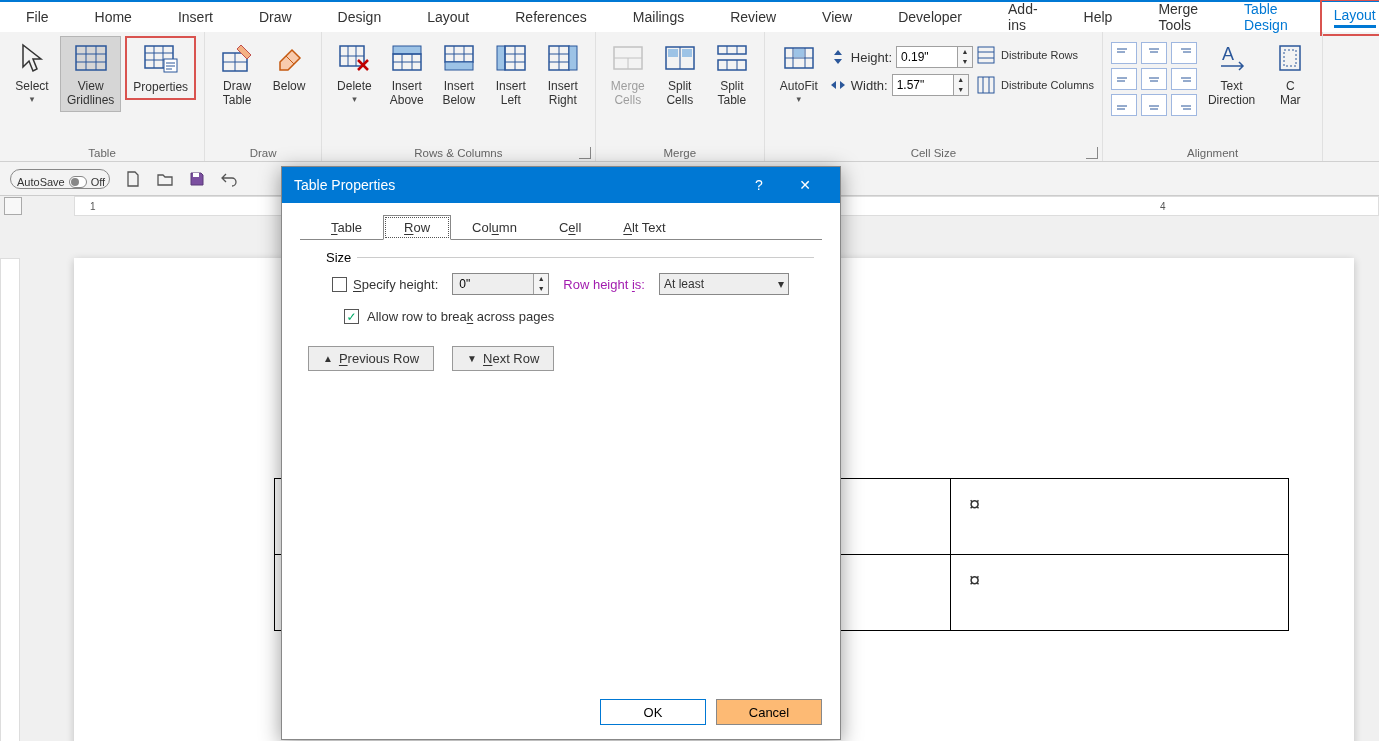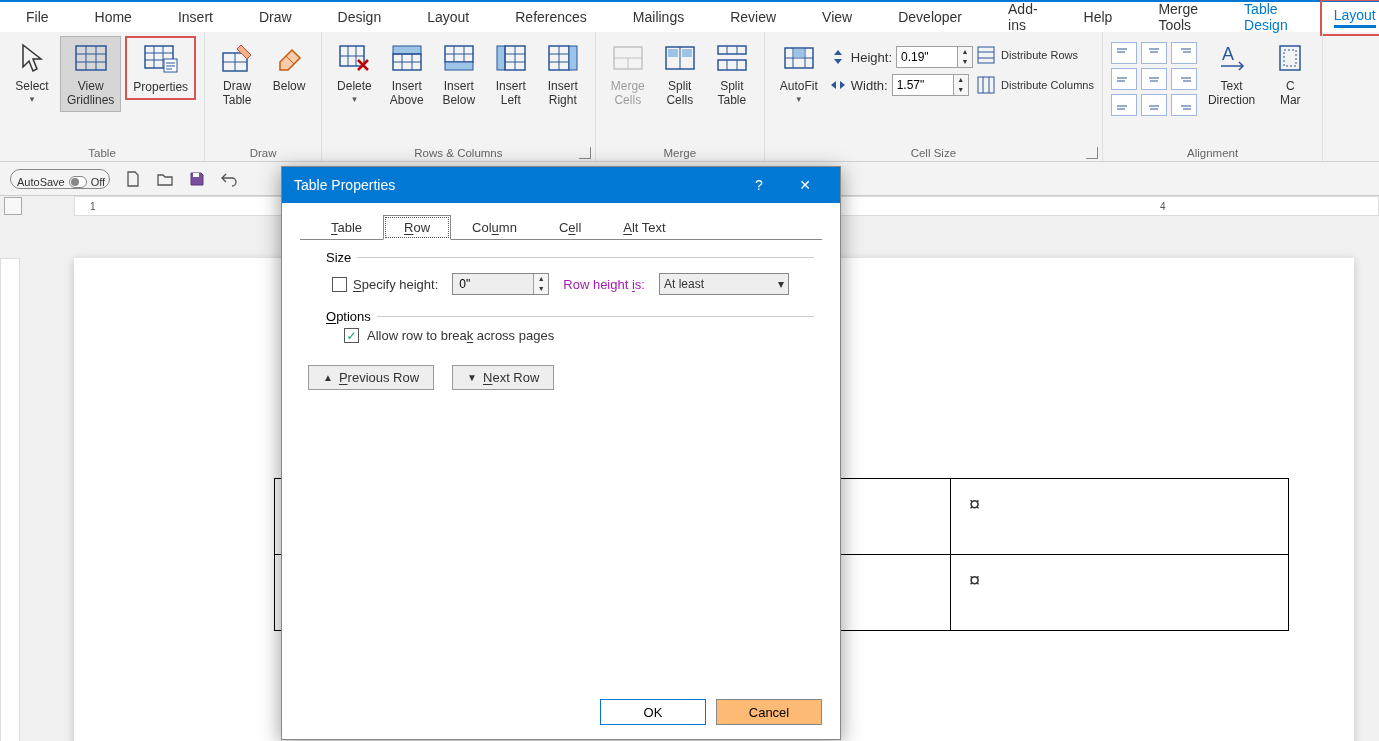--- a/index.html
+++ b/index.html
@@ -525,24 +525,20 @@
               <div>▲</div>
               <div>▼</div>
             </div>
         </div>
         <span style="color:#a21caf">Row height <span class="u">i</span>s:</span>
         <div class="dlg-select">
           <span>At least</span>
           <span>▾</span>
         </div>
       </div>
-      <div class="fieldset-label">
-          <span><span class="u">O</span>ptions</span>
-          <div class="line"></div>
-        </div>
       <div class="chk-row">
         <div class="chk">✓</div>
         <span>Allow row to brea<span class="u">k</span> across pages</span>
       </div>
       <div style="margin-top:22px;display:flex;gap:18px;margin-left:-18px">
         <div class="navbtn">
             <span style="font-size:10px">▲</span>
             <span><span class="u">P</span>revious Row</span>
           </div>
         <div class="navbtn">

